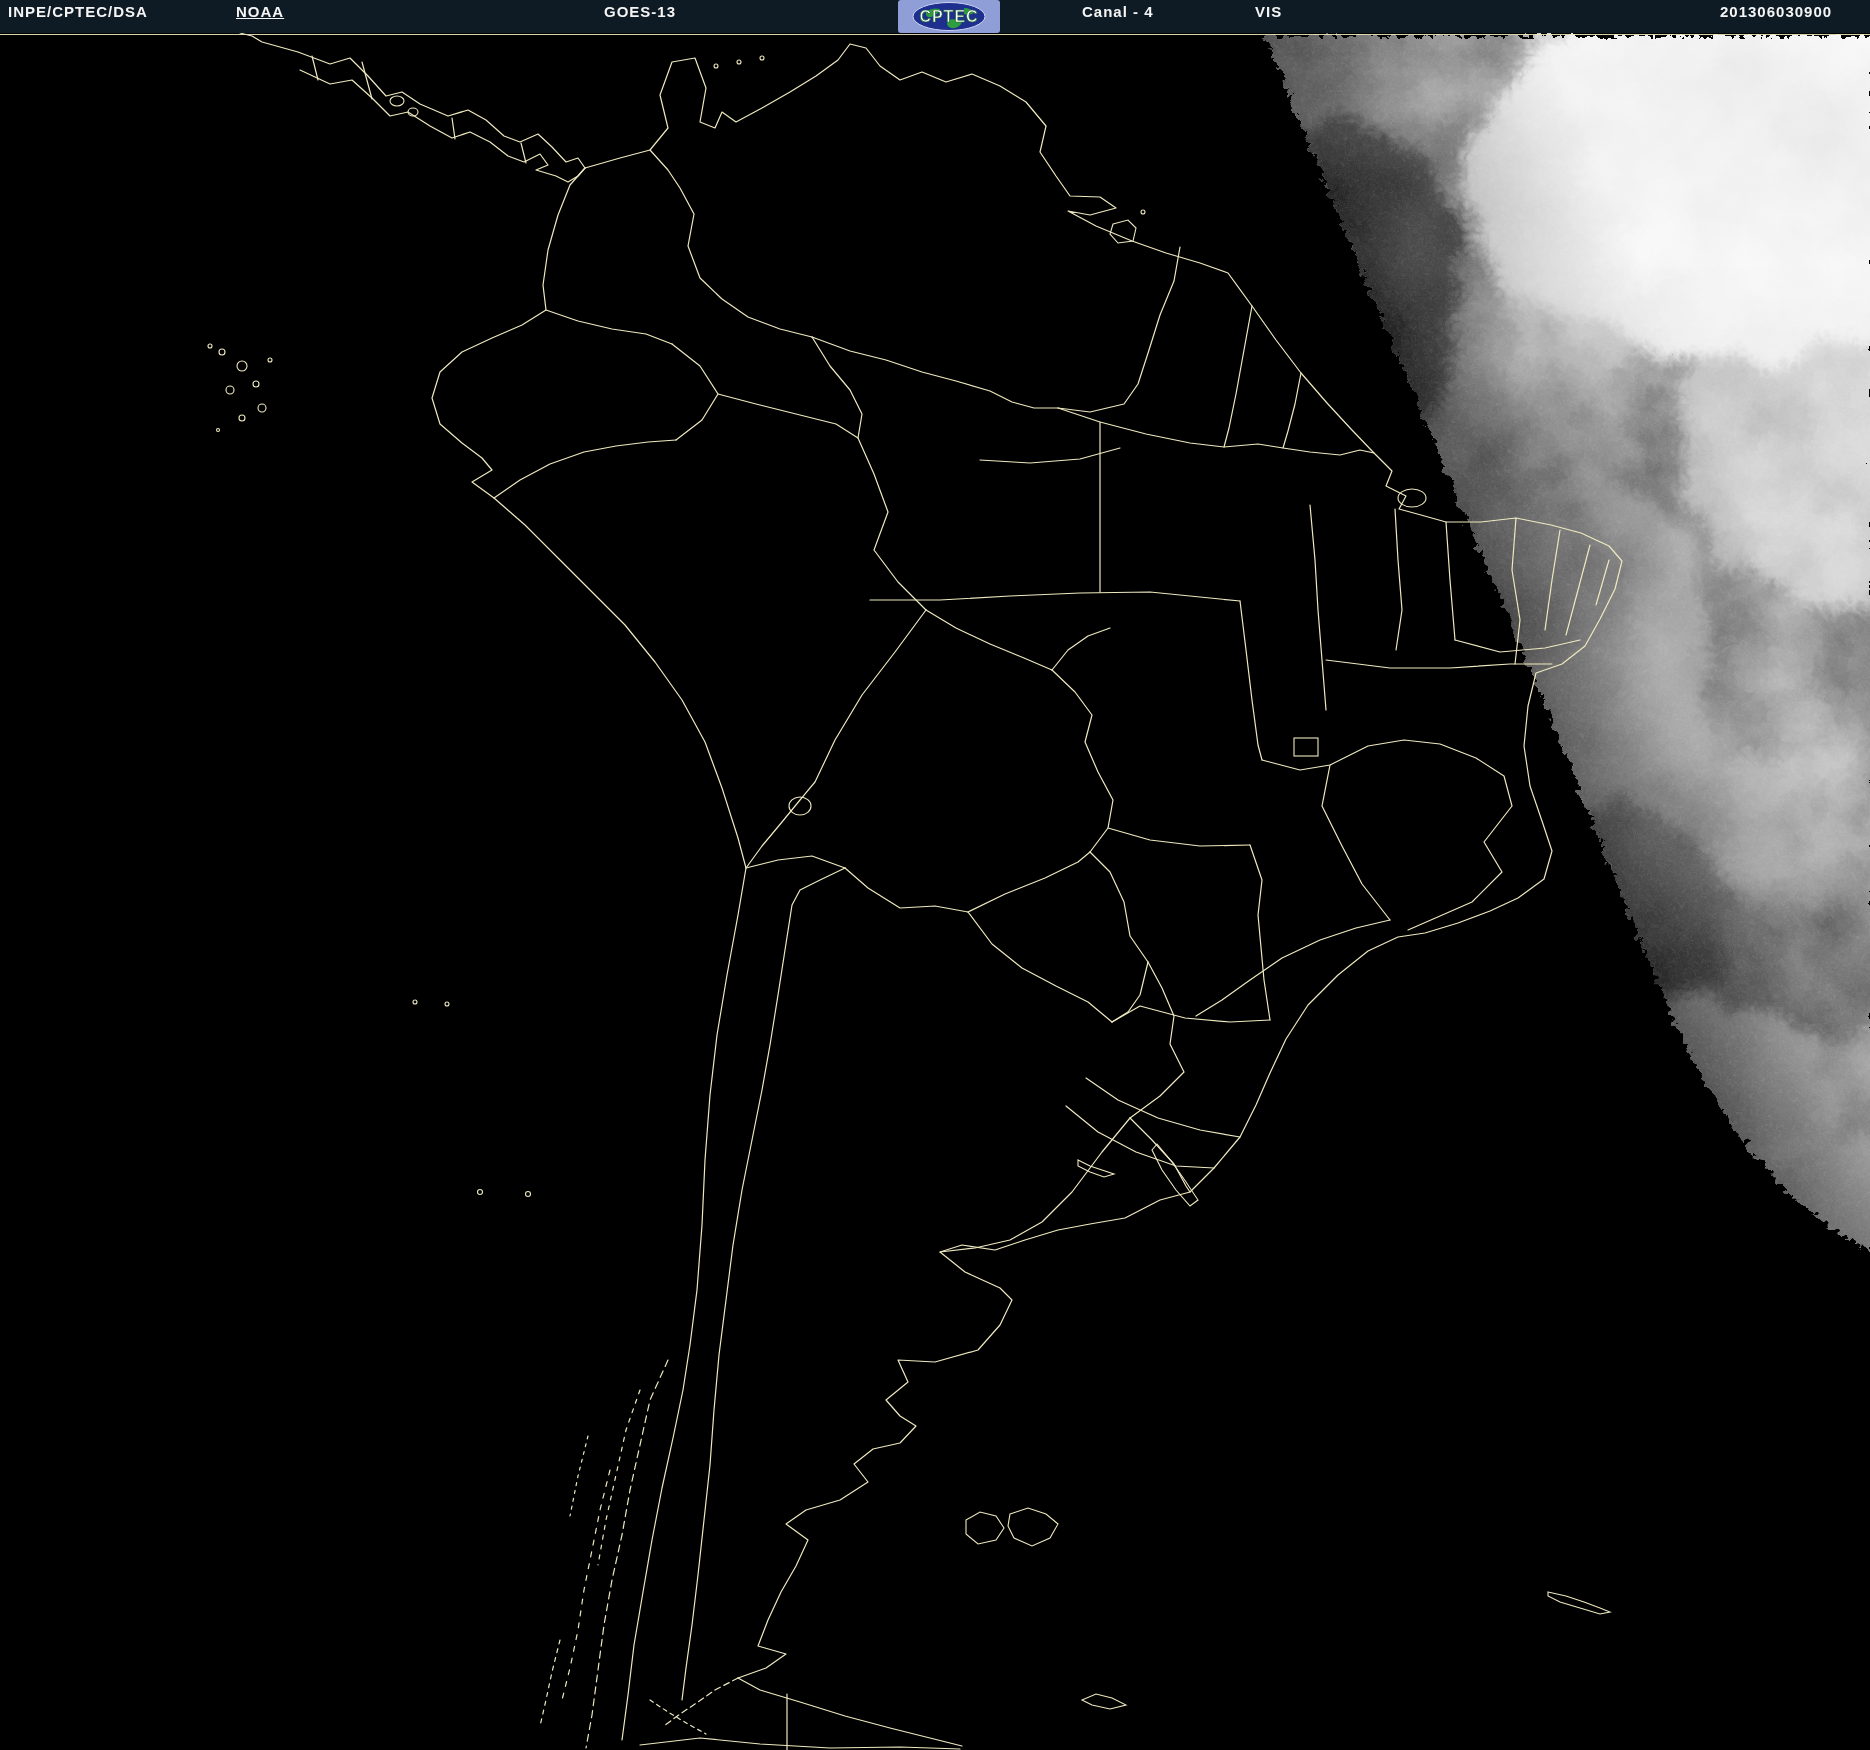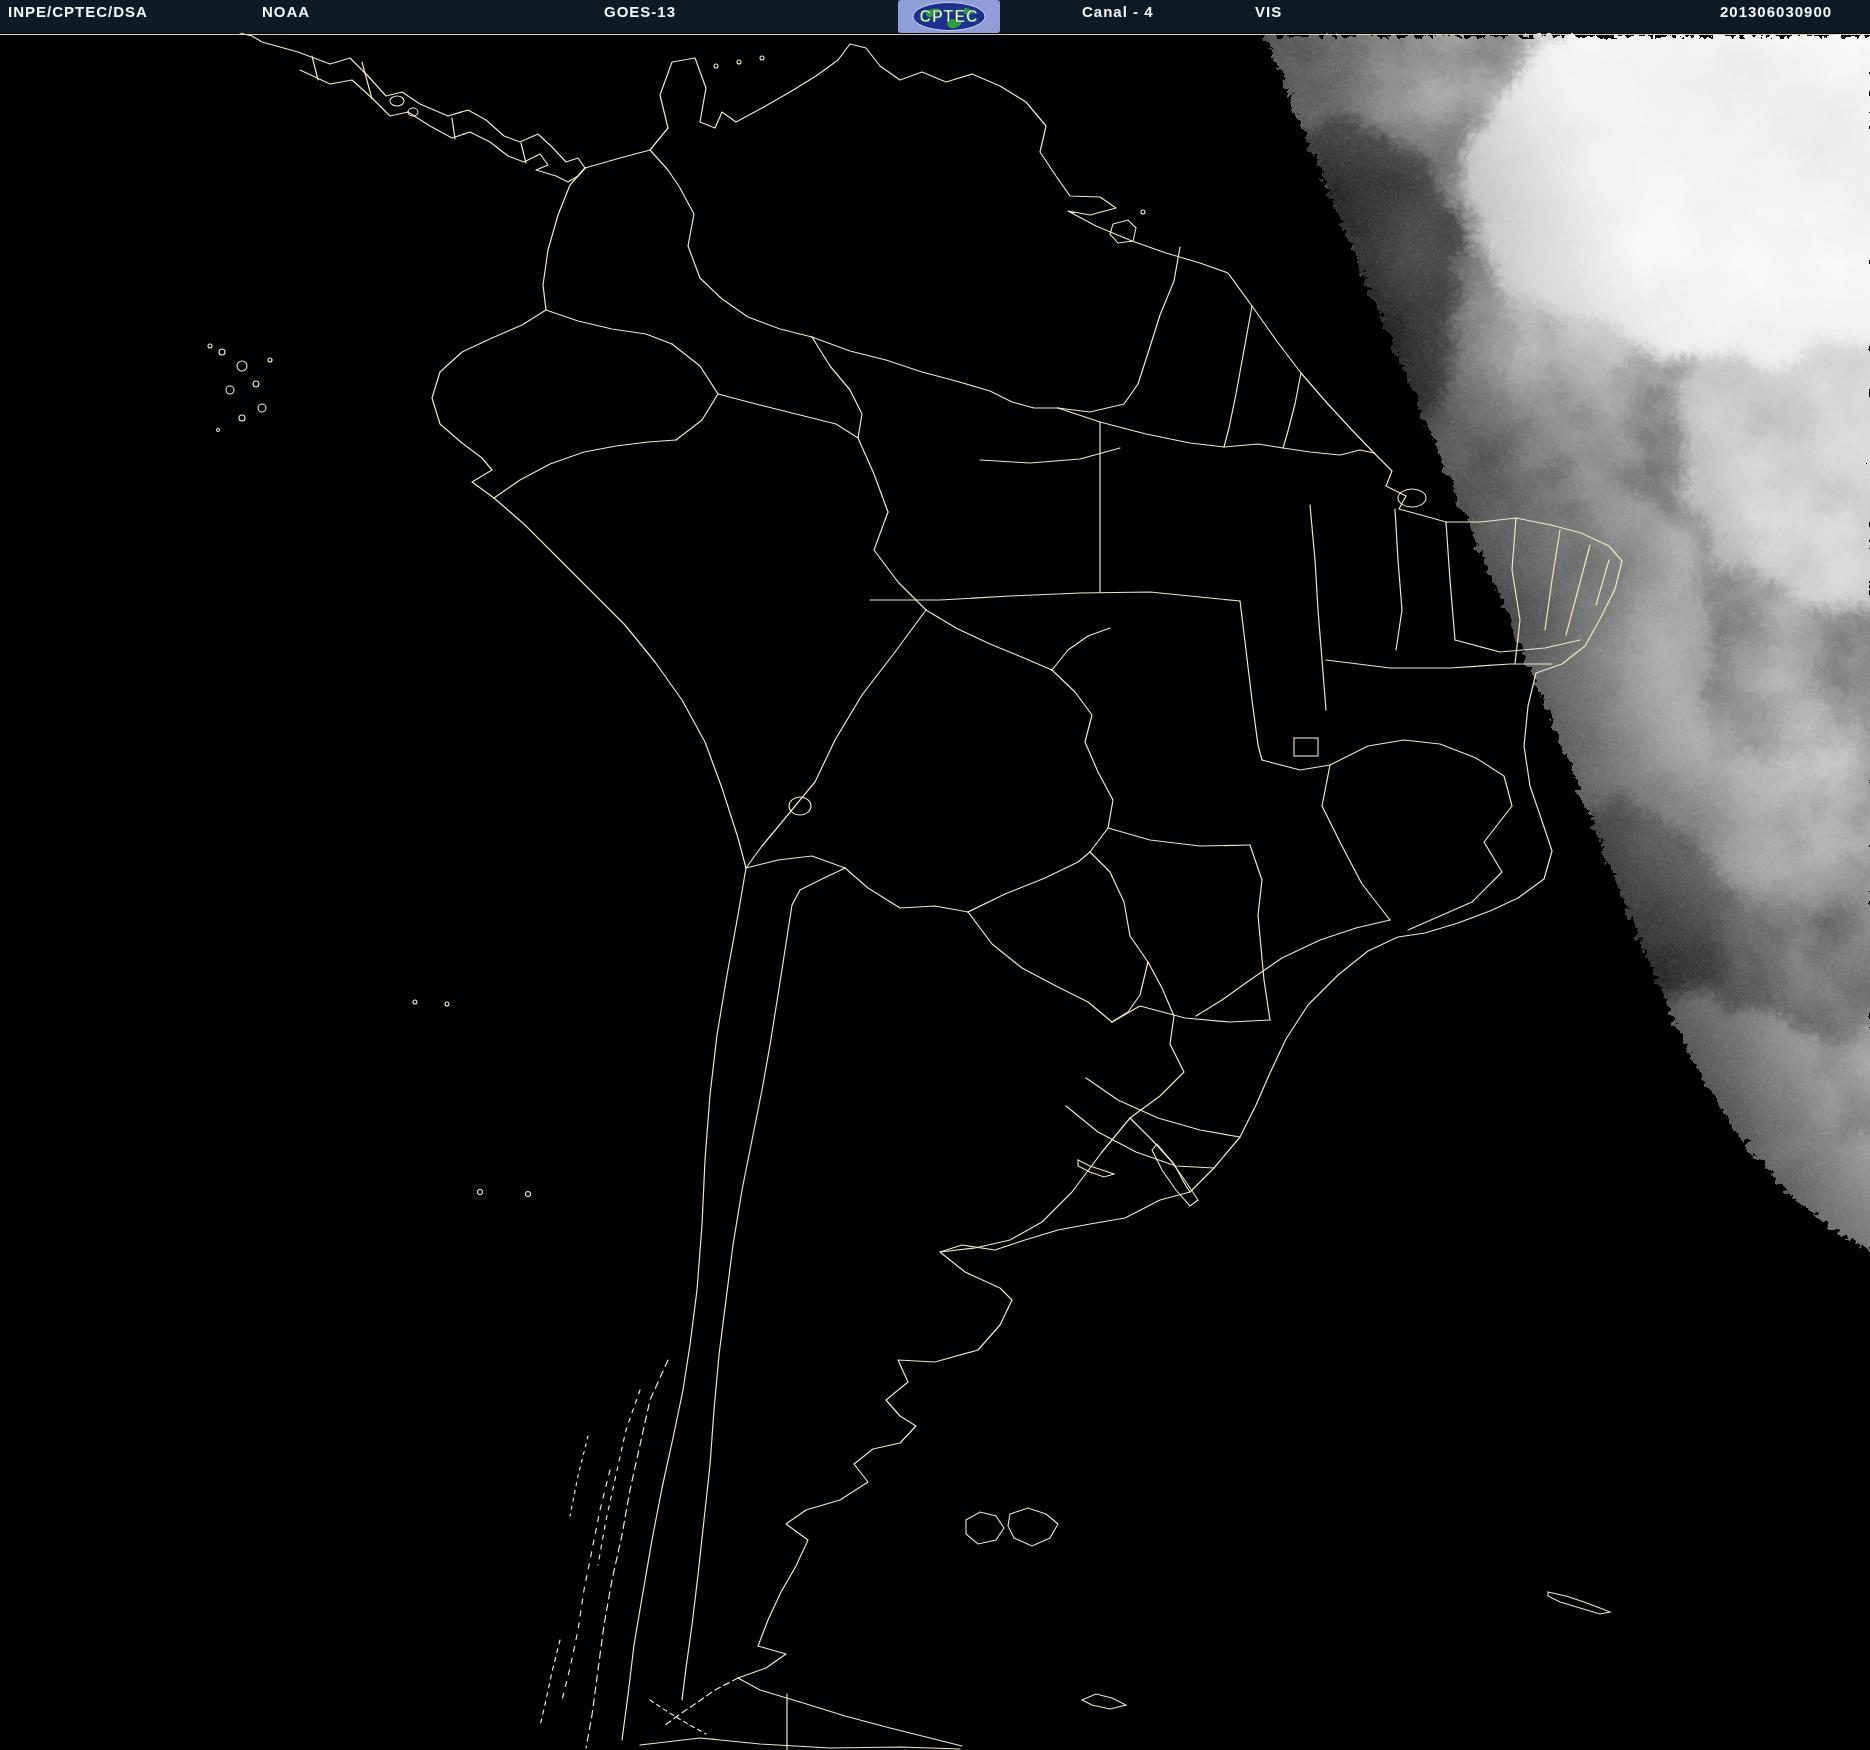--- a/index.html
+++ b/index.html
@@ -10,21 +10,21 @@
   body{width:1870px;height:1750px;position:relative;overflow:hidden;
        font-family:"Liberation Sans",sans-serif;}
   #stage{position:absolute;inset:0;}
   #mapsvg{position:absolute;left:0;top:0;}
   
   #header{position:absolute;left:0;top:0;width:1870px;height:33px;
           background:var(--header-bg);z-index:10;}
   #header .h-item{position:absolute;top:3px;color:var(--header-text);
           font-size:15px;font-weight:bold;letter-spacing:1px;white-space:pre;}
   #h-agency{left:8px;}
-  #h-org{left:262px;}
+  #h-org{left:236px;text-decoration:underline;}
   #h-sat{left:604px;}
   #h-channel{left:1082px;}
   #h-band{left:1255px;}
   #h-time{left:1692px;margin-left:28px;}
   #h-logo{position:absolute;left:898px;top:0px;width:102px;height:47px;}
   
   .ml{fill:none;stroke:var(--map-outline);stroke-width:1.2;stroke-linejoin:round;stroke-linecap:round;}
   .isl{fill:none;stroke:var(--map-outline);stroke-width:1.1;}
 </style>
 </head>

